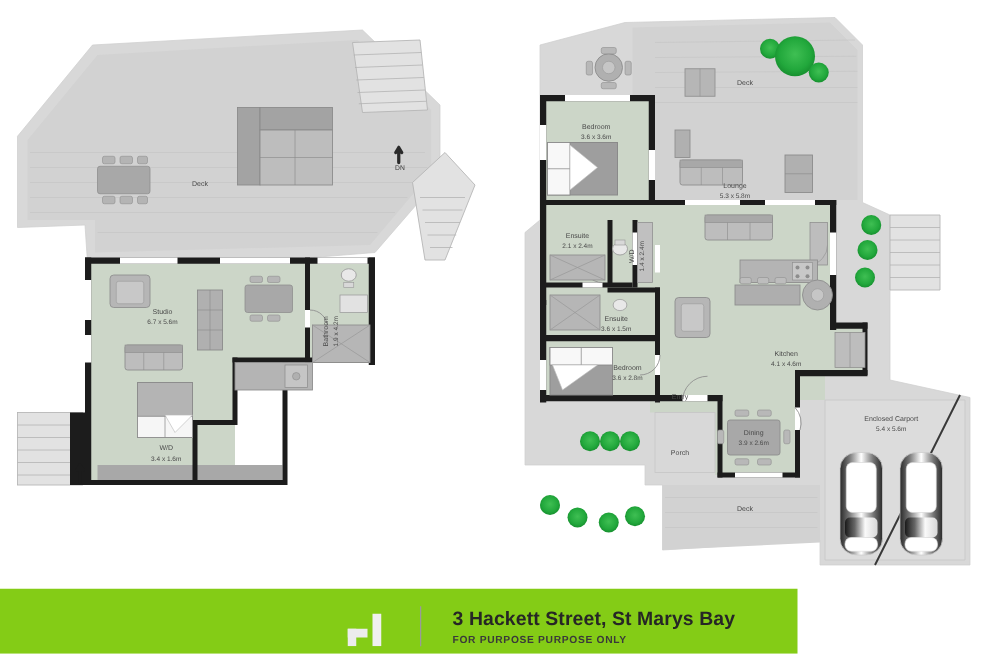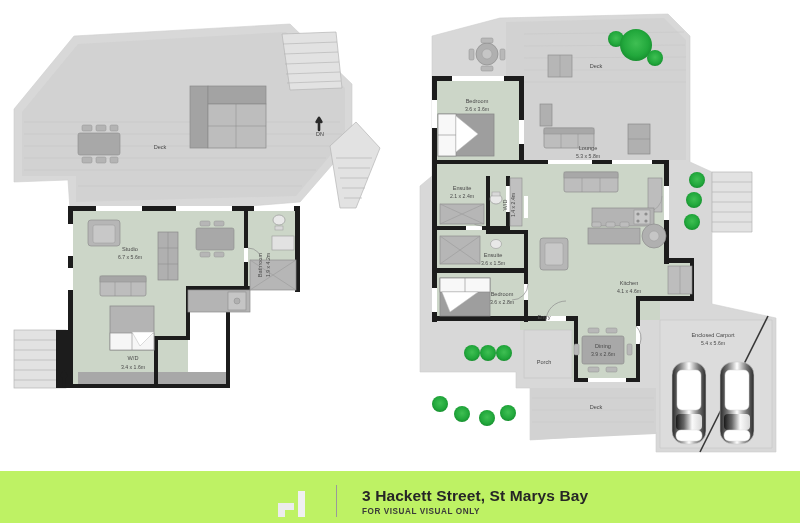--- a/index.html
+++ b/index.html
@@ -19,23 +19,23 @@
     inset: 0;
     width: 800px;
     height: 523px;
   }
   svg { display: block; }
 
   .footer-bar {
     position: absolute;
     left: 0;
     bottom: 0;
-    width: 800px;
+    width: 638px;
     height: 52px;
-    background: #bef264;
+    background: #84cc16;
     display: flex;
     align-items: center;
   }
   .brand-logo {
     position: absolute;
     left: 278px;
     bottom: 6px;
     width: 34px;
     height: 30px;
   }
@@ -525,15 +525,15 @@
 
 <div class="footer-bar">
   <svg class="brand-logo" viewBox="0 0 34 30">
     <rect x="0" y="16" width="16" height="7" fill="#ececec"></rect>
     <rect x="0" y="16" width="7" height="14" fill="#ececec"></rect>
     <rect x="20" y="4" width="7" height="26" fill="#f0f0f0"></rect>
   </svg>
   <div class="divider-rule"></div>
   <div class="footer-text">
     <p class="addr">3 Hackett Street, St Marys Bay</p>
-    <p class="disclaimer">FOR VISUAL VISUAL ONLY</p>
+    <p class="disclaimer">FOR PURPOSE PURPOSE ONLY</p>
   </div>
 </div>
 
 </body></html>

